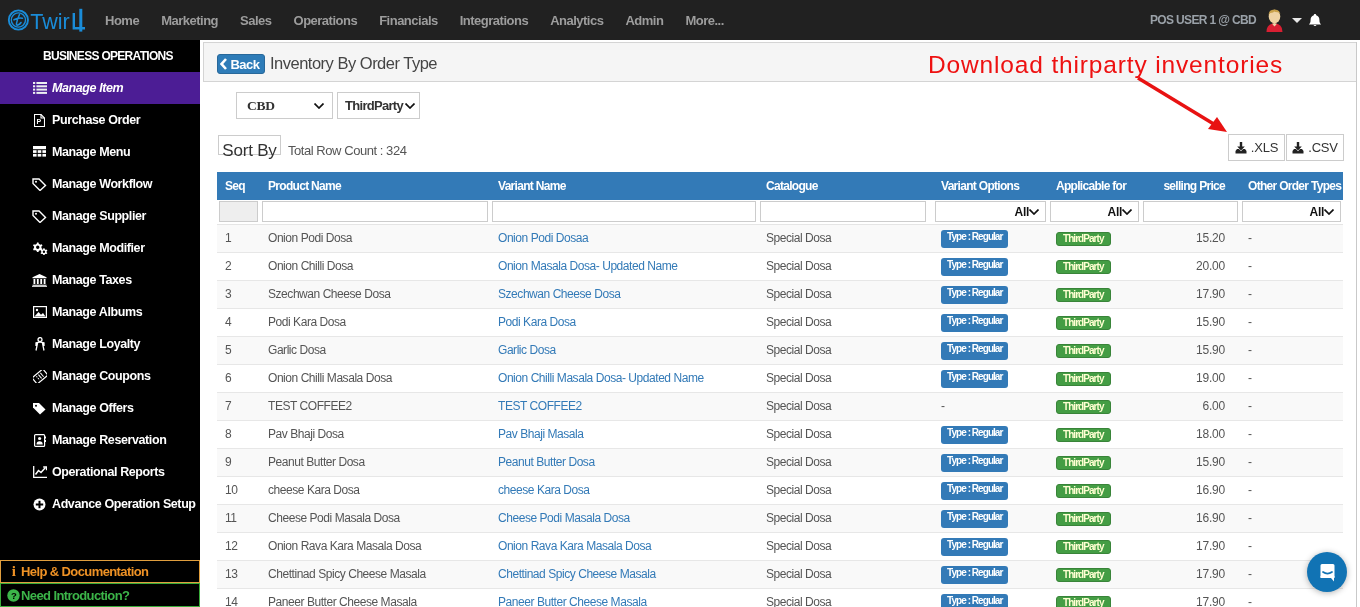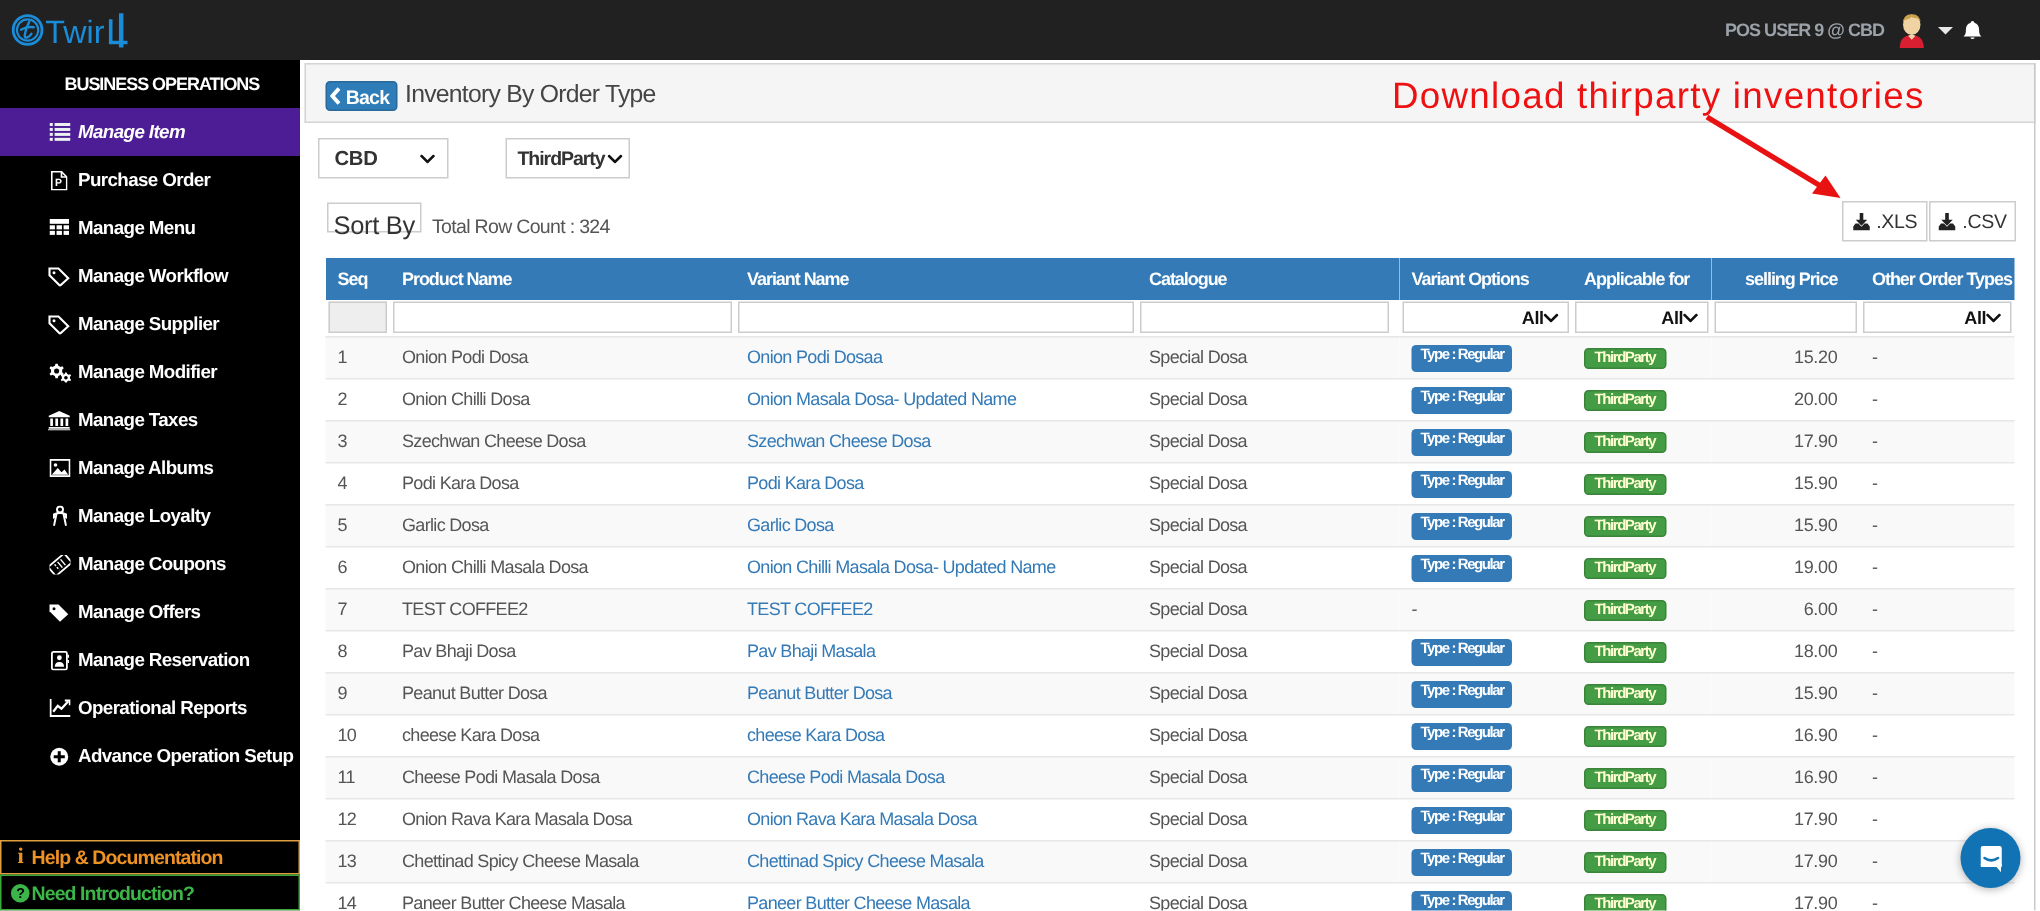--- a/index.html
+++ b/index.html
@@ -37,21 +37,21 @@
 .main { position:absolute; left:200px; top:40px; width:1160px; height:567px; background:#fff; }
 .page-head { position:absolute; left:3px; top:2px; width:1154px; height:40px; background:#f5f5f5; border:1px solid #d4d4d4; }
 .btn-back { position:absolute; left:13px; top:11px; width:48px; height:20px; background:#2e7cb8; border:1px solid #28689a; border-radius:3px; color:#fff; font-size:13px; font-weight:bold; letter-spacing:-0.5px; display:flex; align-items:center; justify-content:center; }
 .btn-back svg { margin-right:3px; margin-left:-2px; }
 .page-title { position:absolute; left:66px; top:11px; font-size:16.5px; color:#454545; letter-spacing:-0.5px; }
 .annot { position:absolute; left:724px; top:8px; color:#ee1111; font-size:24.5px; letter-spacing:0.85px; white-space:nowrap; }
 
 .sel { position:absolute; height:27px; border:1px solid #ccc; background:#fff; font-size:13.5px; font-weight:bold; color:#333; letter-spacing:-0.2px; display:flex; align-items:center; }
 .sel .st { margin-left:10px; flex:1; }
 .sel svg { margin-right:8px; }
-.sel1 { left:12px; top:52px; width:87px; }
+.sel1 { left:36px; top:52px; width:97px;font-family:Liberation Serif, serif; }
 .sel2 { left:137px; top:52px; width:83px; }
 .sel2 .st { margin-left:7px; font-size:13px; letter-spacing:-0.7px; }
 .sel2 svg { margin-right:4px; }
 
 .sortbox { position:absolute; left:18px; top:95px; width:63px; height:20px; border:1px solid #ccc; background:#fff; font-size:17px; color:#333; text-align:center; line-height:29px; letter-spacing:-0.2px; }
 .rowcount { position:absolute; left:88px; top:103px; font-size:13px; color:#555; letter-spacing:-0.45px; }
 .btn-dl { position:absolute; top:94px; height:27px; border:1px solid #ccc; background:#fff; font-size:13px; color:#333; display:flex; align-items:center; justify-content:center; letter-spacing:-0.2px; }
 .btn-dl svg { margin-right:4px; }
 .btn-xls { left:1028px; width:57px; }
 .btn-csv { left:1086px; width:58px; }
@@ -86,22 +86,33 @@
   <svg class="logo" width="88" height="30" viewBox="0 0 88 30">
     <g transform="translate(4,0)">
       <circle cx="14.4" cy="15" r="9.6" fill="none" stroke="#1a8cd8" stroke-width="1.9"></circle>
       <circle cx="14.4" cy="15" r="7.1" fill="none" stroke="#1a8cd8" stroke-width="1.4"></circle>
       <path d="M15.5 9.5 Q13 15 12.5 18.5 Q12.3 20.5 14 20 Q16 19.3 17 17.5 M10 14.8 Q14 12.5 18.5 13.2" stroke="#1a8cd8" stroke-width="1.6" fill="none" stroke-linecap="round"></path>
       <text x="26.2" y="23.5" font-size="21.5" fill="#1a8cd8" font-family="Liberation Sans">Twir</text>
       <path d="M69.8 7.9 V23.3 H81" stroke="#1a8cd8" stroke-width="2.4" fill="none"></path>
         <path d="M76.8 3.8 V26.6" stroke="#1a8cd8" stroke-width="3" fill="none"></path>
     </g>
   </svg>
+  <div class="nav-links">
+    <span>Home</span>
+      <span>Marketing</span>
+      <span>Sales</span>
+      <span>Operations</span>
+      <span>Financials</span>
+      <span>Integrations</span>
+      <span>Analytics</span>
+      <span>Admin</span>
+      <span>More...</span>
+  </div>
   <div class="nav-right">
-    <span class="nav-user">POS USER 9 @ CBD</span>
+    <span class="nav-user">POS USER 1 @ CBD</span>
     <svg class="avatar" viewBox="0 0 21 24">
       <path d="M2.5 24 Q2.5 15.5 10.5 15.5 Q18.5 15.5 18.5 24 Z" fill="#d81f32"></path>
       <path d="M8 15.8 L10.5 18.5 L13 15.8 L10.5 15 Z" fill="#f0d5a8"></path>
       <ellipse cx="10.5" cy="8.5" rx="5.8" ry="6.8" fill="#efd3a3"></ellipse>
       <path d="M4.6 8 Q4.4 1.5 10.5 1.5 Q16.6 1.5 16.4 8 Q16.5 4.5 13.5 4.2 Q11 4 10 3.4 Q9.5 4.6 7.5 4.8 Q4.8 5 4.6 8 Z" fill="#c9a24b"></path>
     </svg>
     <div class="caret"></div>
     <svg class="bell" width="14" height="13" viewBox="0 0 14 13">
       <path d="M7 0 C7.7 0 8.2 0.5 8.2 1.2 C10.4 1.8 11.4 3.6 11.4 5.8 C11.4 8.9 12.3 9.8 13.1 10.4 L0.9 10.4 C1.7 9.8 2.6 8.9 2.6 5.8 C2.6 3.6 3.6 1.8 5.8 1.2 C5.8 0.5 6.3 0 7 0 Z" fill="#fff"></path>
       <path d="M5.5 11 A1.6 1.6 0 0 0 8.5 11 Z" fill="#fff"></path>

